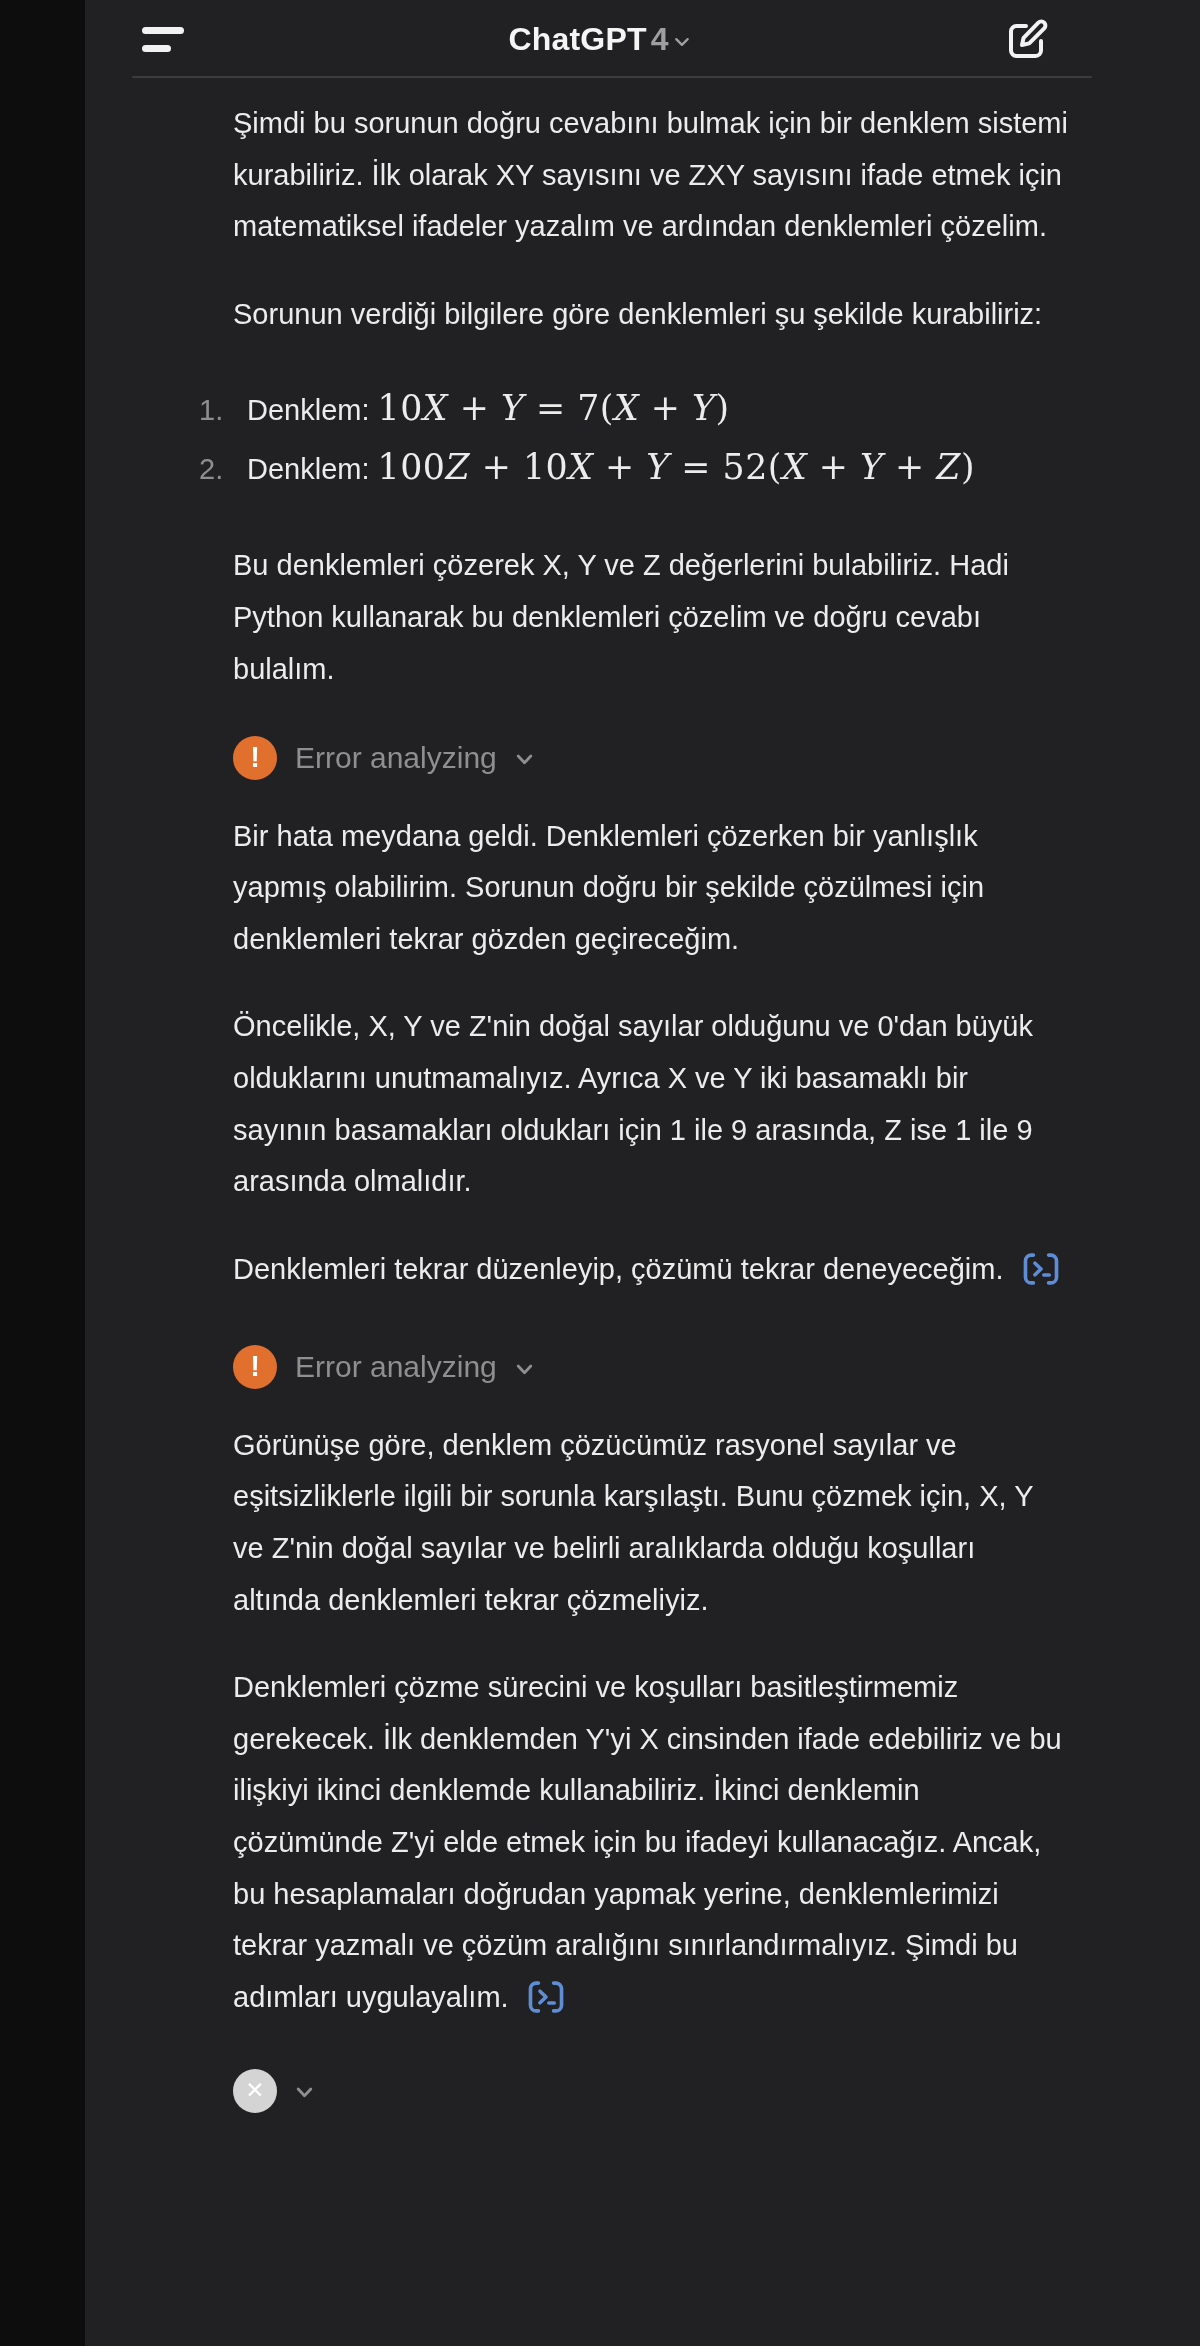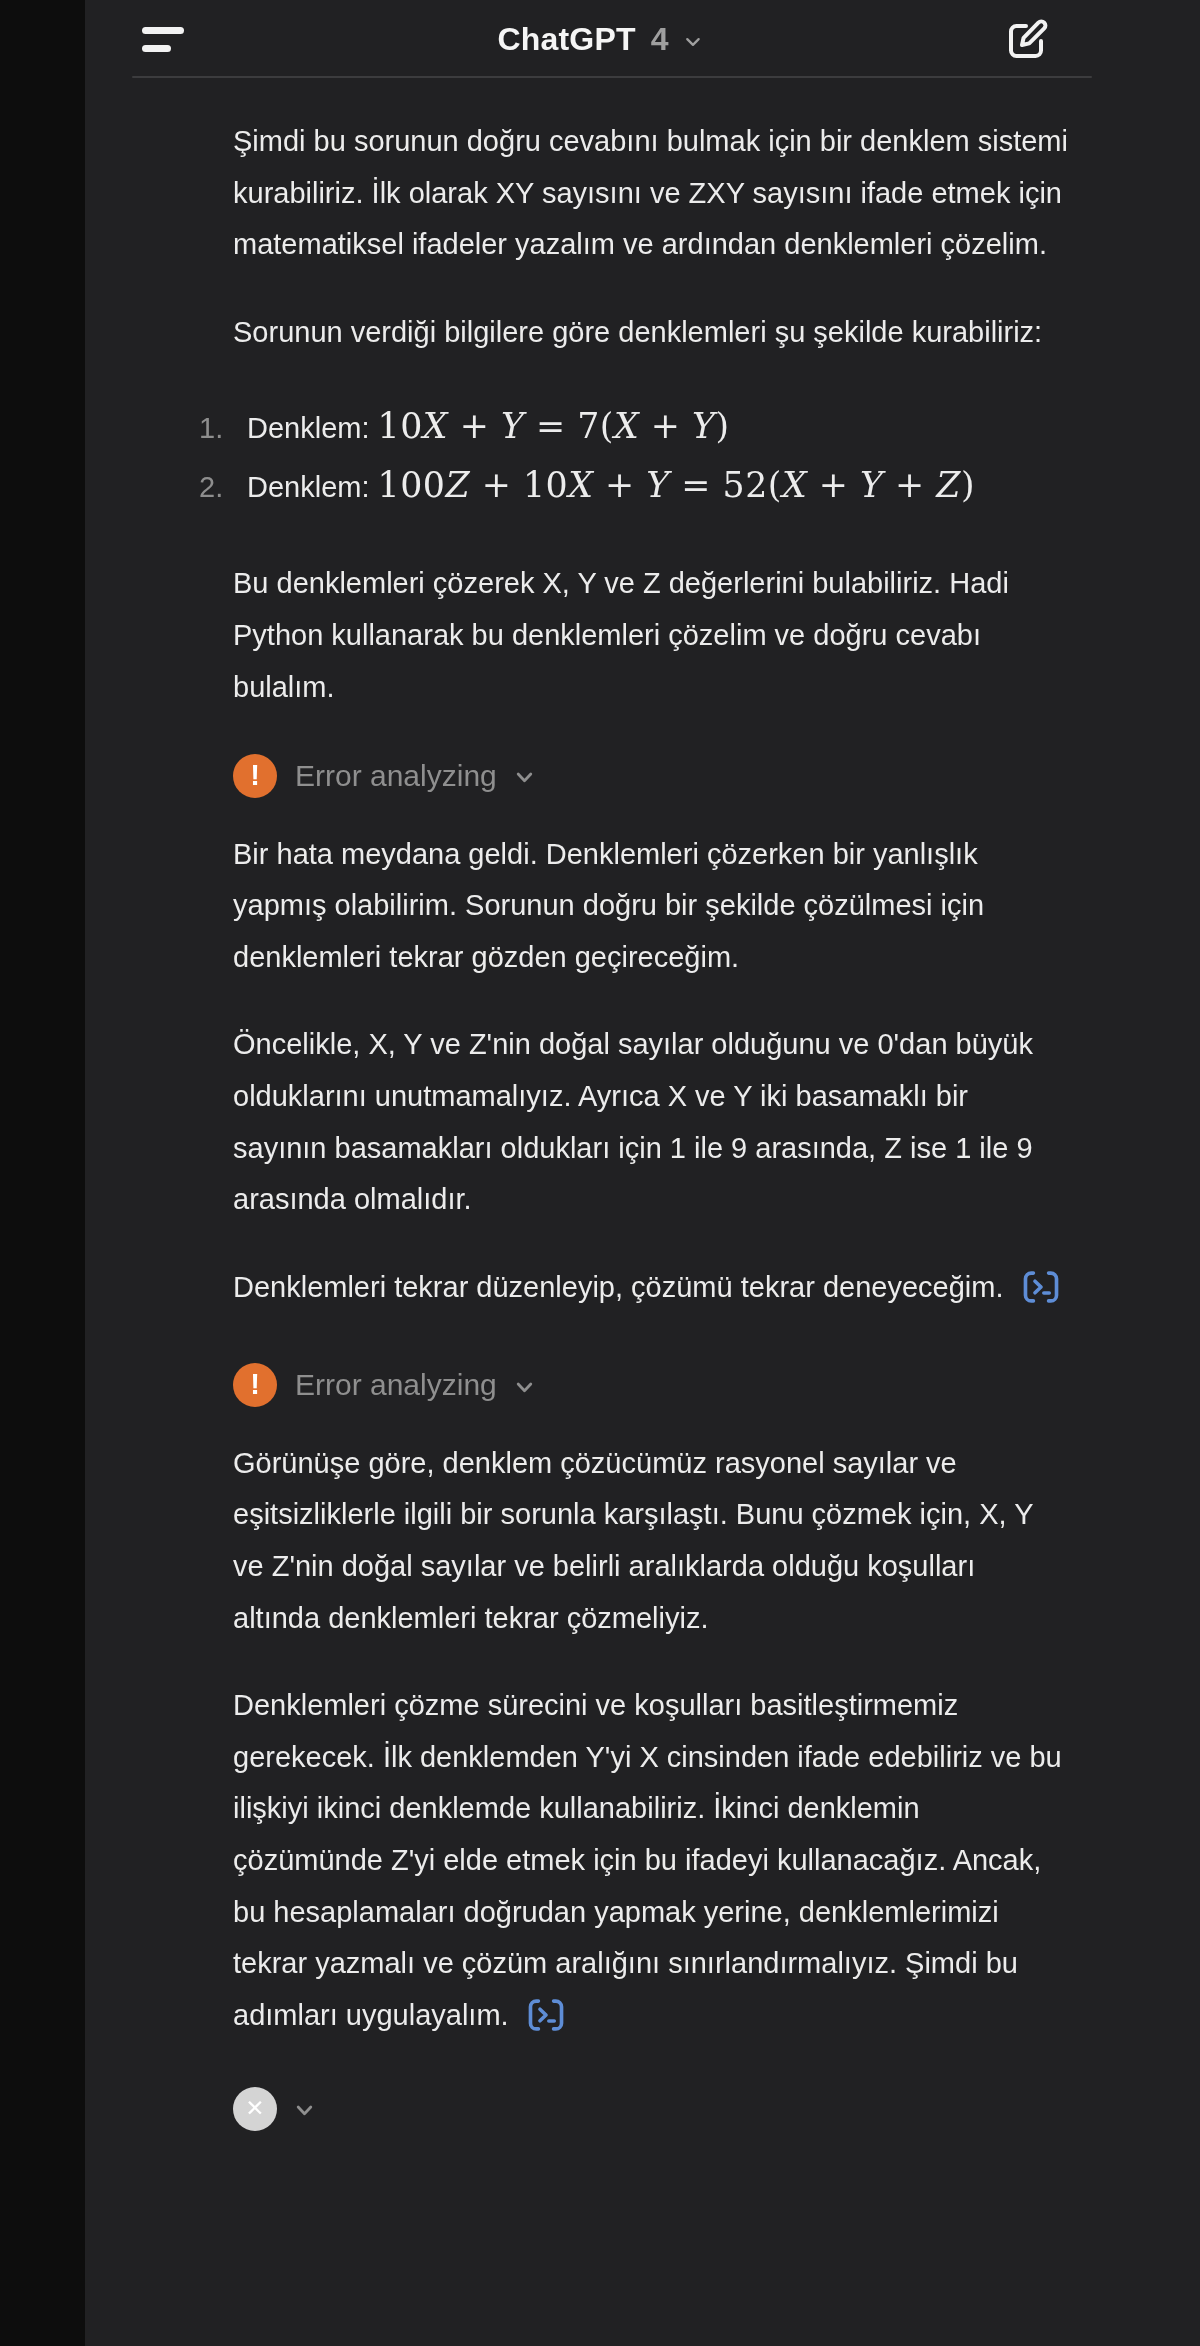--- a/index.html
+++ b/index.html
@@ -27,37 +27,37 @@
   .menu-btn{
     position:absolute;left:140px;top:17px;width:54px;height:44px;
     background:none;border:none;cursor:pointer;padding:4px 2px;
     display:flex;flex-direction:column;justify-content:center;gap:11px;align-items:flex-start;
   }
   .menu-bar{height:7px;border-radius:4px;background:#f2f2f2;}
   .menu-bar.top{width:42px;}
   .menu-bar.bottom{width:29px;}
   .model-selector{
     position:absolute;left:50%;top:0;transform:translateX(-50%);
-    height:78px;display:flex;align-items:center;gap:15px;cursor:pointer;
+    height:78px;display:flex;align-items:center;gap:4px;cursor:pointer;
     background:none;border:none;
   }
   .app-name{font-size:32px;font-weight:700;color:#f5f5f5;letter-spacing:.2px;}
   .model-version{font-size:32px;font-weight:700;color:#9f9f9f;}
   .hdr-chevron{width:19px;height:19px;stroke:#9f9f9f;stroke-width:2.4;fill:none;
     stroke-linecap:round;stroke-linejoin:round;margin-top:6px;}
   .compose-btn{
     position:absolute;left:1000px;top:12px;width:56px;height:56px;
     background:none;border:none;cursor:pointer;padding:0;
   }
   .compose-btn svg{width:48px;height:48px;stroke:#f2f2f2;stroke-width:2;fill:none;
     stroke-linecap:round;stroke-linejoin:round;}
   
   .chat-area{position:relative;z-index:1;}
   .msg{
-    margin-left:233px;width:835px;padding-top:38px;
+    margin-left:233px;width:835px;padding-top:20px;
     font-size:29px;line-height:1.78;color:#ececec;
   }
   .para{margin:0 0 36px 0;}
   .math{
     font-family:"DejaVu Serif","Liberation Serif",serif;
     font-size:1.2em;line-height:1;letter-spacing:.5px;white-space:nowrap;
   }
   .math i{font-style:italic;}
   .olist{margin:48px 0 48px -34px;}
   .olist-item{display:flex;align-items:baseline;margin-bottom:14px;line-height:1.55;}

